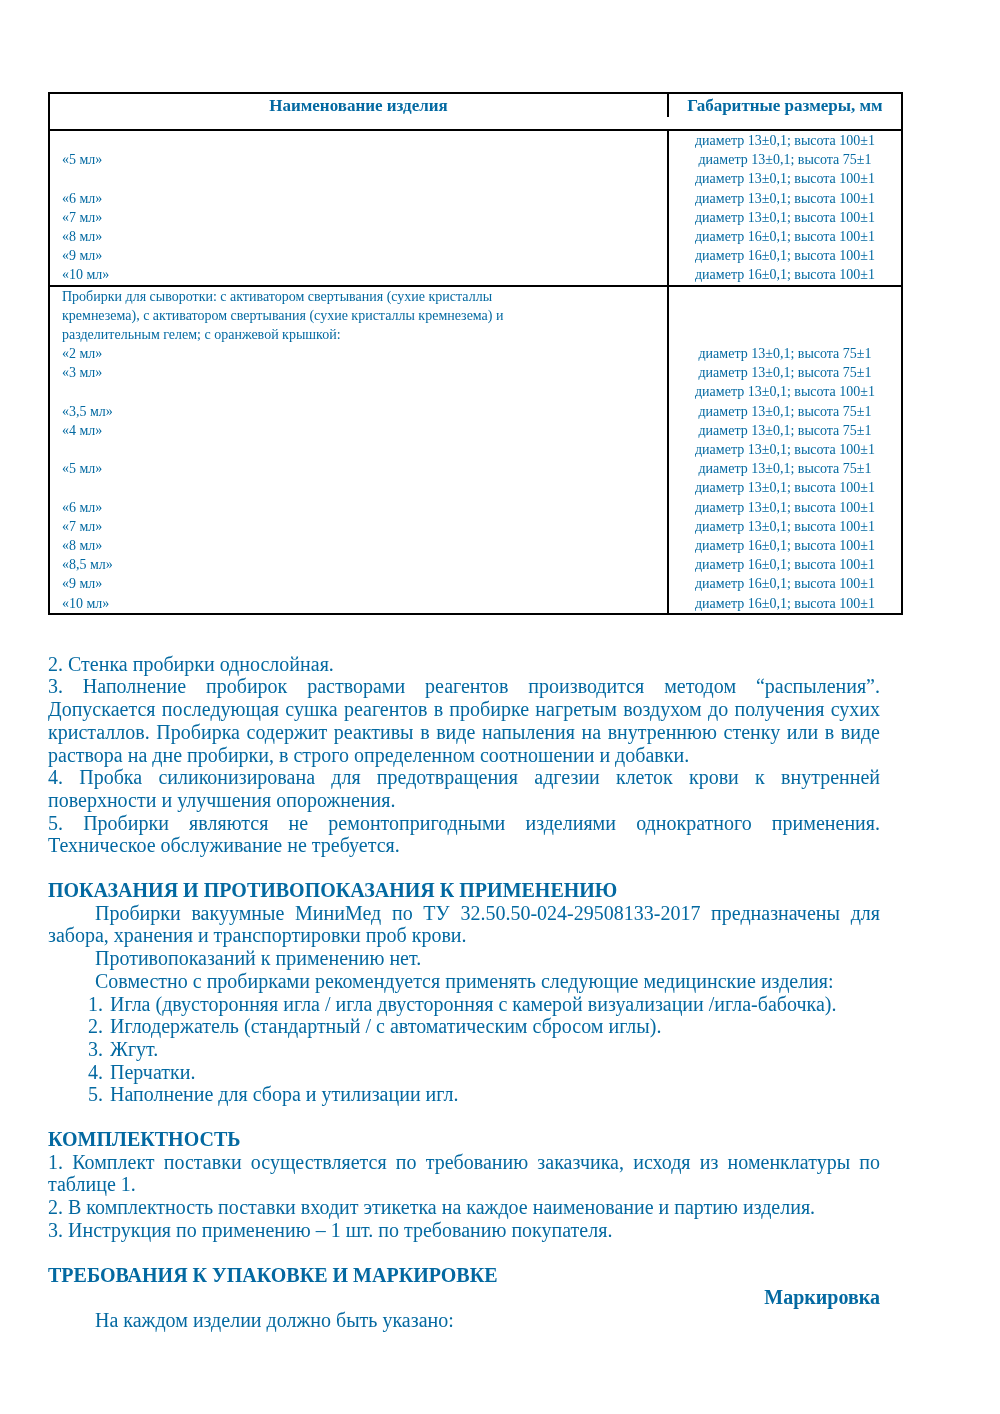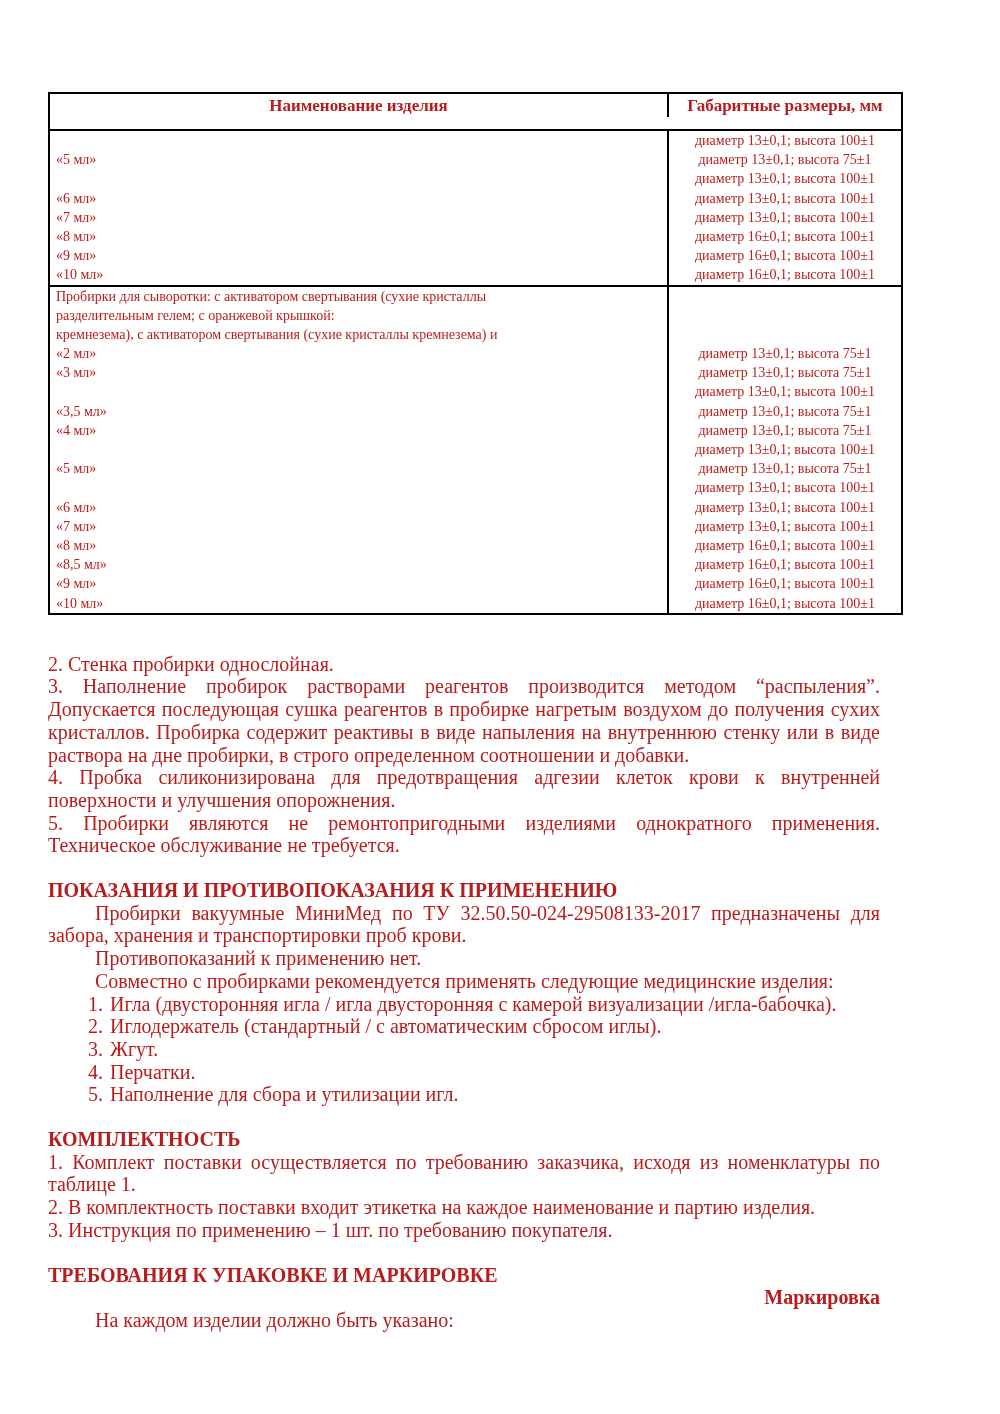--- a/index.html
+++ b/index.html
@@ -1,21 +1,21 @@
 <!DOCTYPE html>
 <html><head>
 <meta charset="utf-8">
 <style>
   html, body { margin: 0; padding: 0; background: #ffffff; }
   .page {
     position: relative;
     width: 1000px;
     height: 1414px;
     background: #ffffff;
-    color: #b91c1c;
+    color: #0369a1;
     font-family: "Liberation Serif", "DejaVu Serif", serif;
     overflow: hidden;
   }
   .content {
     position: absolute;
     left: 48px;
     top: 92px;
     width: 856px;
   }
 
@@ -39,21 +39,21 @@
     height: 23px;
     line-height: 23px;
   }
   .th2 { flex: 1; text-align: center; height: 35px; line-height: 23px; }
   .sec { display: flex; }
   .sec + .sec { border-top: 2px solid #000; }
   .cl {
     width: 619px;
     box-sizing: border-box;
     border-right: 2px solid #000;
-    padding-left: 6px;
+    padding-left: 12px;
   }
   .cr { flex: 1; }
   .tl {
     height: 19.2px;
     line-height: 19.2px;
     font-size: 14px;
     white-space: nowrap;
     overflow: visible;
   }
   .cr .tl { text-align: center; }
@@ -102,22 +102,22 @@
             <div class="tl">диаметр 13±0,1; высота 100±1</div>
             <div class="tl">диаметр 13±0,1; высота 100±1</div>
             <div class="tl">диаметр 16±0,1; высота 100±1</div>
             <div class="tl">диаметр 16±0,1; высота 100±1</div>
             <div class="tl">диаметр 16±0,1; высота 100±1</div>
           </div>
       </div>
       <div class="sec">
         <div class="cl">
             <div class="tl">Пробирки для сыворотки: с активатором свертывания (сухие кристаллы</div>
+            <div class="tl">кремнезема), с активатором свертывания (сухие кристаллы кремнезема) и</div>
             <div class="tl">разделительным гелем; с оранжевой крышкой:</div>
-            <div class="tl">кремнезема), с активатором свертывания (сухие кристаллы кремнезема) и</div>
             <div class="tl">«2 мл»</div>
             <div class="tl">«3 мл»</div>
             <div class="tl"></div>
             <div class="tl">«3,5 мл»</div>
             <div class="tl">«4 мл»</div>
             <div class="tl"></div>
             <div class="tl">«5 мл»</div>
             <div class="tl"></div>
             <div class="tl">«6 мл»</div>
             <div class="tl">«7 мл»</div>

